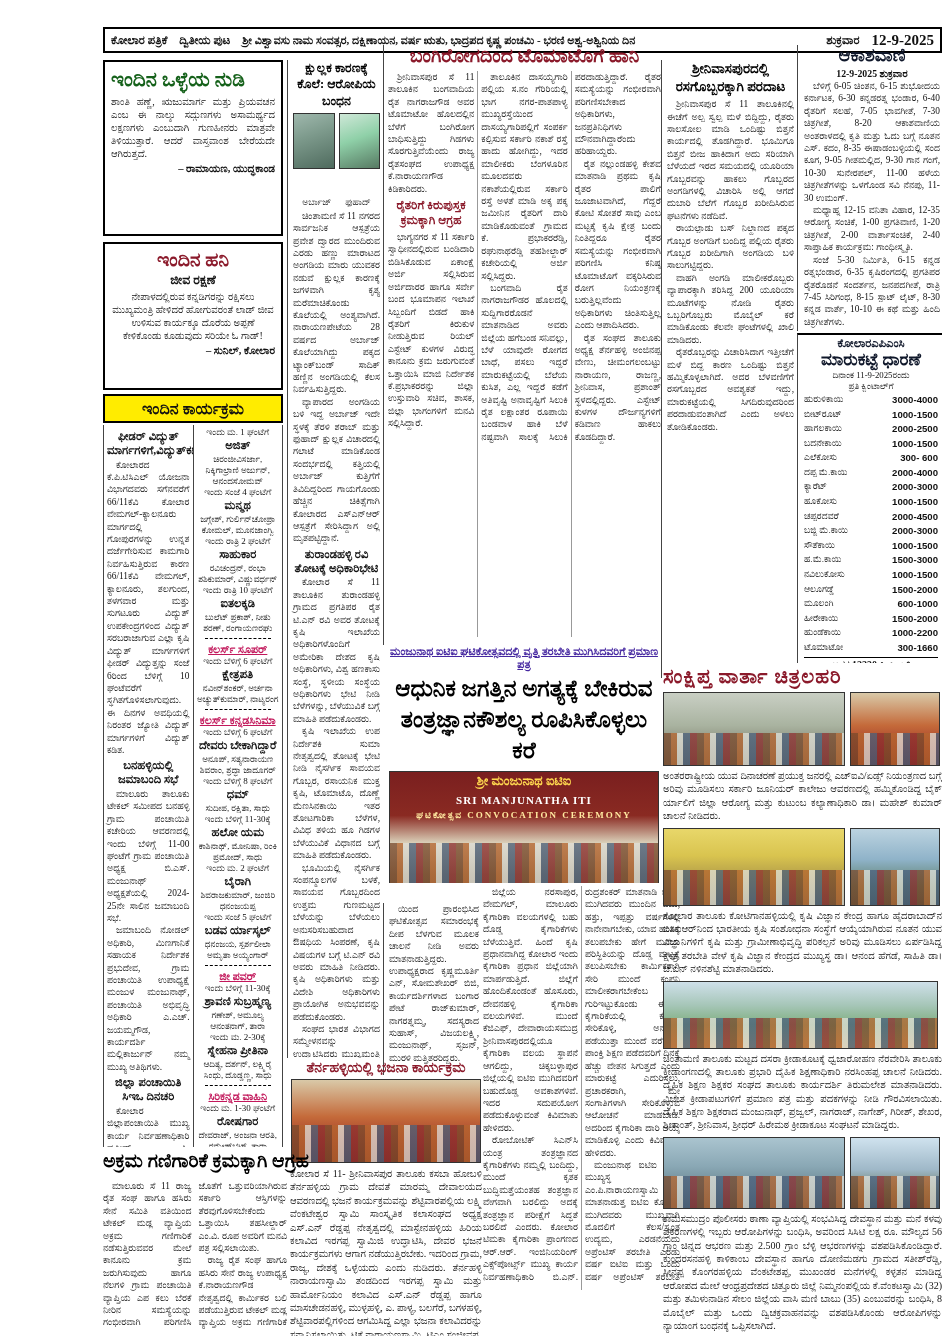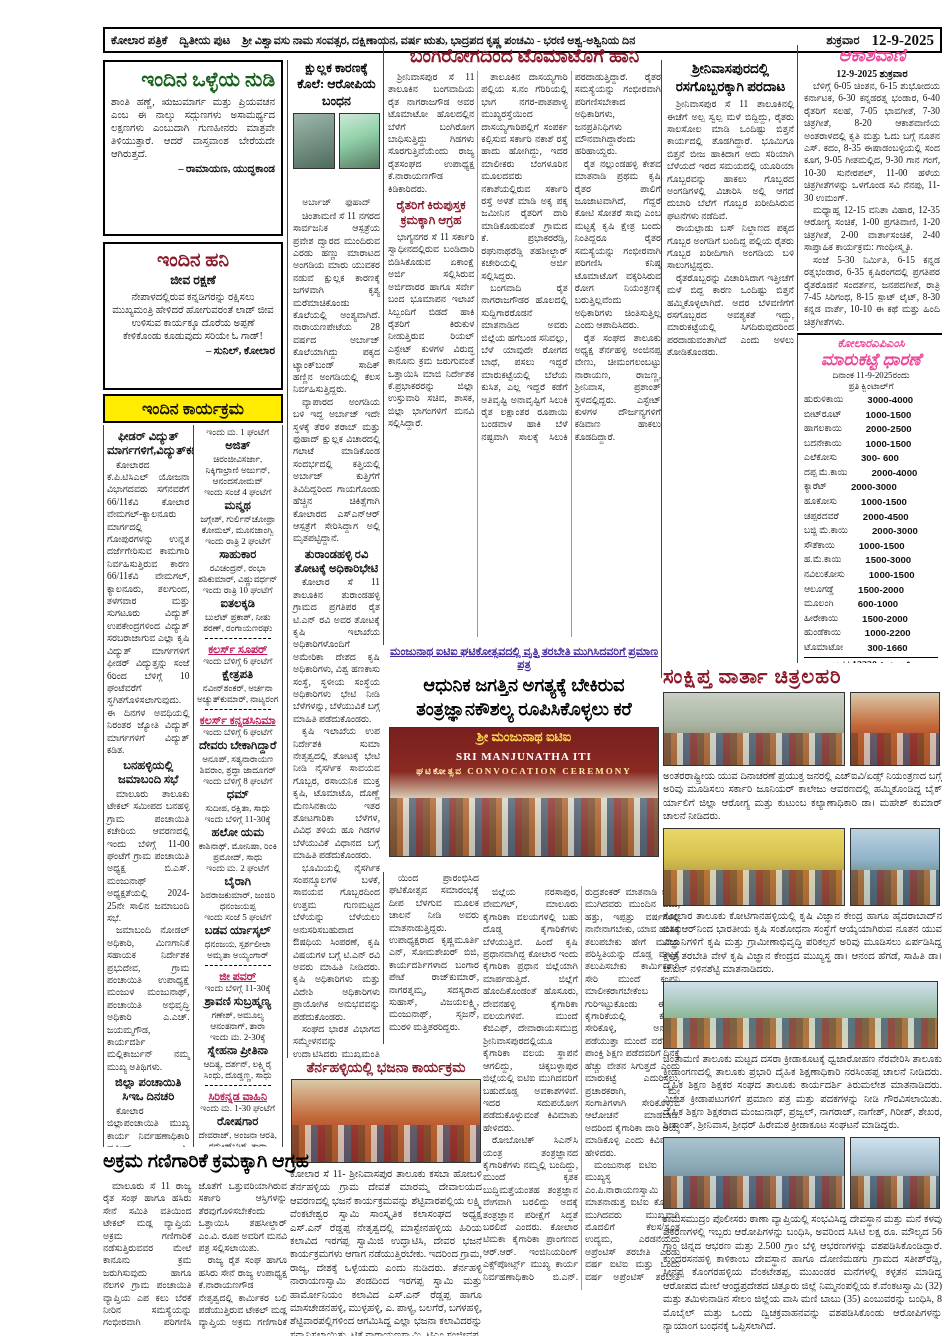--- a/index.html
+++ b/index.html
@@ -9,21 +9,21 @@
   .jt{text-align:justify;}
   .ctr{text-align:center;}
   .b{font-weight:bold;}
   
   #masthead{left:103px;top:27px;width:839px;height:26px;border:2px solid #000;
     display:flex;align-items:center;gap:12px;padding:0 6px;font-size:11.5px;font-weight:bold;}
   #masthead .pan{flex:1;font-size:11px;}
   #masthead .date{font-size:15px;}
   
   .rulebox{border:2px solid #000;padding:4px 6px;}
-  .gw-title{color:#15611a;font-size:20px;font-weight:bold;text-align:right;margin:2px 0 4px;}
+  .gw-title{color:#15611a;font-size:20px;font-weight:bold;text-align:left;margin:2px 0 4px;}
   .hn-title{color:#8b1a2b;font-size:19px;font-weight:bold;text-align:center;margin:1px 0 2px;}
   .hn-sub{font-size:12.5px;font-weight:bold;text-align:center;margin-bottom:2px;}
   .smallbody{font-size:10px;line-height:1.3;}
   .attrib{font-size:10.5px;font-weight:bold;text-align:right;margin-top:3px;}
   #prog-head{left:103px;top:394px;width:180px;height:29px;background:#ffec00;border:2px solid #000;
     font-size:16px;font-weight:bold;display:flex;align-items:center;justify-content:center;}
   #prog-cols{left:103px;top:425px;width:180px;height:722px;display:flex;border-left:1px solid #444;border-right:1px solid #444;}
   #prog-cols .pcol{width:50%;padding:2px 3px;overflow:hidden;}
   #prog-cols .pcol.first{border-right:1px solid #444;}
   
@@ -48,24 +48,24 @@
   .ph-police{background:linear-gradient(180deg,#aac4cf 0%,#8aa8b5 40%,#6c8894 70%,#4c5d63 100%);}
   .ph-vehicles{background:linear-gradient(180deg,#cfe2ee 0%,#9fb8c8 45%,#6a7d6a 75%,#3f4a43 100%);}
   .crowdstrip{position:absolute;left:0;right:0;bottom:0;height:45%;
     background:repeating-linear-gradient(90deg,#7a4a2c 0 7px,#b5652f 7px 13px,#e0e0d8 13px 19px,#4a5f7a 19px 26px,#8c2f2f 26px 33px);opacity:.75;}
   .banner-kn{position:absolute;top:1px;left:0;right:0;text-align:center;color:#ffd94f;font-weight:bold;font-size:13px;}
   .banner-en{position:absolute;top:22px;left:0;right:0;text-align:center;color:#fff;font-weight:bold;font-size:11px;letter-spacing:1px;}
   .banner-cv{position:absolute;top:38px;left:0;right:0;text-align:center;color:#ffe9a0;font-weight:bold;font-size:9px;letter-spacing:2px;}
   
   .hl-black{font-weight:bold;color:#000;}
   .hl-maroon{font-weight:bold;color:#8b1a2b;}
-  .green{color:#ec4899;font-style:italic;}
+  .green{color:#0f172a;}
   .caption{font-size:10px;line-height:1.34;text-align:justify;}
   
-  .mrow{display:flex;justify-content:flex-start;font-size:9.2px;line-height:1.52;gap:24px;}
+  .mrow{display:flex;justify-content:space-between;font-size:9.2px;line-height:1.52;gap:24px;}
   .mrow .mv{font-weight:bold;font-size:9.6px;font-family:"Liberation Sans",sans-serif;}
   
   .vr{border-left:1px solid #444;}
 </style>
 </head>
 <body>
 
 <div id="page">
 
   <div class="abs" id="masthead">
@@ -190,20 +190,21 @@
         <div class="t-body">ರೈತ ಸಂಘದ ತಾಲೂಕು ಅಧ್ಯಕ್ಷ ತೆರ್ನಹಳ್ಳಿ ಅಂಜಿನಪ್ಪ ವೇಣು, ಚೀಮಂಗಲಂಬಟ್ಟು ನಾರಾಯಣ, ರಾಜಣ್ಣ, ಶ್ರೀನಿವಾಸ, ಪ್ರಶಾಂತ್ ಸ್ಥಳದಲ್ಲಿದ್ದರು. ಎಸ್ಟೇಟ್ ಕುಳಗಳ ದೌರ್ಜನ್ಯಗಳಿಗೆ ಕಡಿವಾಣ ಹಾಕಲು ಕೊಡದಿದ್ದಾರೆ.</div>
       </div>
   </div>
 
   <div class="abs vr" style="left:661px;top:60px;width:136px;height:618px;padding:0 3px 0 5px;">
     <div class="hl-black ctr" style="font-size:13.5px;line-height:1.3;margin-bottom:3px;">ಶ್ರೀನಿವಾಸಪುರದಲ್ಲಿ ರಸಗೊಬ್ಬರಕ್ಕಾಗಿ ಪರದಾಟ</div>
     <div>
 
     <div class="t-body">ಶ್ರೀನಿವಾಸಪುರ ಸೆ 11 ತಾಲೂಕಿನಲ್ಲಿ ಈಚೆಗೆ ಅಲ್ಪ ಸ್ವಲ್ಪ ಮಳೆ ಬಿದ್ದಿದ್ದು, ರೈತರು ಸಾಲಸೋಲ ಮಾಡಿ ಒಂದಿಷ್ಟು ಬಿತ್ತನೆ ಕಾರ್ಯದಲ್ಲಿ ತೊಡಗಿದ್ದಾರೆ. ಭೂಮಿಗೂ ಬಿತ್ತನೆ ಬೀಜ ಹಾಕಿದಾಗ ಅದು ಸರಿಯಾಗಿ ಬೆಳೆಯದೆ ಇರದ ಸಮಯದಲ್ಲಿ ಯೂರಿಯಾ ಗೊಬ್ಬರವನ್ನು ಹಾಕಲು ಗೊಬ್ಬರದ ಅಂಗಡಿಗಳಲ್ಲಿ ವಿಚಾರಿಸಿ ಅಲ್ಲಿ ಆಗದೆ ದುಬಾರಿ ಬೆಲೆಗೆ ಗೊಬ್ಬರ ಖರೀದಿಸಿರುವ ಘಟನೆಗಳು ನಡೆದಿವೆ.</div>
         <div class="t-body">ರಾಯಲ್ಪಾಡು ಬಸ್ ನಿಲ್ದಾಣದ ಪಕ್ಕದ ಗೊಬ್ಬರ ಅಂಗಡಿಗೆ ಬಂದಿದ್ದ ಪಲ್ಲಿಯ ರೈತರು ಗೊಬ್ಬರ ಖರೀದಿಗಾಗಿ ಅಂಗಡಿಯ ಬಳಿ ಸಾಲುಗಟ್ಟಿದ್ದರು.</div>
+        <div class="t-body">ವಾಹಗಿ ಅಂಗಡಿ ಮಾಲೀಕರೊಬ್ಬರು ವ್ಯಾಪಾರಕ್ಕಾಗಿ ತರಿಸಿದ್ದ 200 ಯೂರಿಯಾ ಮೂಟೆಗಳನ್ನು ನೋಡಿ ರೈತರು ಒಬ್ಬರಿಗೊಬ್ಬರು ಮೊಬೈಲ್ ಕರೆ ಮಾಡಿಕೊಂಡು ಕೆಲವೇ ಘಂಟೆಗಳಲ್ಲಿ ಖಾಲಿ ಮಾಡಿದರು.</div>
         <div class="t-body">ರೈತರೊಬ್ಬರನ್ನು ವಿಚಾರಿಸಿದಾಗ ಇತ್ತೀಚೆಗೆ ಮಳೆ ಬಿದ್ದ ಕಾರಣ ಒಂದಿಷ್ಟು ಬಿತ್ತನೆ ಹಮ್ಮಿಕೊಳ್ಳಲಾಗಿದೆ. ಅದರ ಬೆಳವಣಿಗೆಗೆ ರಸಗೊಬ್ಬರದ ಅವಶ್ಯಕತೆ ಇದ್ದು, ಮಾರುಕಟ್ಟೆಯಲ್ಲಿ ಸಿಗದಿರುವುದರಿಂದ ಪರದಾಡುವಂತಾಗಿದೆ ಎಂದು ಅಳಲು ತೋಡಿಕೊಂಡರು.</div>
       </div>
   </div>
 
   <div class="abs vr" style="left:797px;top:45px;width:145px;height:286px;padding:0 2px 0 6px;">
     <div class="b green ctr" style="font-size:18px;margin-bottom:2px;">ಆಕಾಶವಾಣಿ</div>
     <div class="ctr" style="font-size:9.8px;font-weight:bold;">12-9-2025 ಶುಕ್ರವಾರ</div>
     <div>
 
     <div class="t-body">ಬೆಳಿಗ್ಗೆ 6-05 ಚಿಂತನ, 6-15 ಶುಭೋದಯ ಕರ್ನಾಟಕ, 6-30 ಕನ್ನಡರತ್ನ ಭಂಡಾರ, 6-40 ರೈತರಿಗೆ ಸಲಹೆ, 7-05 ಭಾವಗೀತೆ, 7-30 ಚಿತ್ರಗೀತೆ, 8-20 ಆಕಾಶವಾಣಿಯ ಅಂತರಾಳದಲ್ಲಿ ಕೃತಿ ಮತ್ತು ಓದು ಬಗ್ಗೆ ನೂತನ ಎಸ್. ಕದಂ, 8-35 ಈಷಾಡಂಬಳ್ಳಿಯಲ್ಲಿ ಸಂದ ಕೂಗ, 9-05 ಗೀತಮಲ್ಲಿದ, 9-30 ಗಾನ ಗಂಗೆ, 10-30 ಸುನೇರಪಲ್, 11-00 ಹಳೆಯ ಚಿತ್ರಗೀತೆಗಳನ್ನು ಒಳಗೊಂಡ ಸವಿ ನೆನಪು, 11-30 ಉಮಂಗ್.</div>
@@ -307,33 +308,33 @@
         <div class="mrow">
           <span class="mn">ಟೊಮಾಟೋ</span>
           <span class="mv">300-1660</span>
         </div>
       </div>
     <div class="b ctr" style="font-size:10px;border-top:1px solid #000;margin-top:2px;padding-top:1px;">ಆವಕ 12230 ಕ್ವಿಂಟಾಲ್</div>
   </div>
 
   <div class="abs" style="left:383px;top:645px;width:278px;height:238px;padding-left:4px;">
     <div class="ctr" style="color:#4527a0;font-size:11px;font-weight:bold;text-decoration:underline;">ಮಂಜುನಾಥ ಐಟಿಐ ಘಟಿಕೋತ್ಸವದಲ್ಲಿ ವೃತ್ತಿ ತರಬೇತಿ ಮುಗಿಸಿದವರಿಗೆ ಪ್ರಮಾಣ ಪತ್ರ</div>
-    <div class="hl-black ctr" style="font-size:18px;line-height:1.35;margin-top:2px;">
+    <div class="hl-black ctr" style="font-size:23px;line-height:1.35;margin-top:2px;">
       <div>ಆಧುನಿಕ ಜಗತ್ತಿನ ಅಗತ್ಯಕ್ಕೆ ಬೇಕಿರುವ</div>
       <div>ತಂತ್ರಜ್ಞಾನಕೌಶಲ್ಯ ರೂಪಿಸಿಕೊಳ್ಳಲು ಕರೆ</div>
     </div>
     <div class="photo ph-convo" style="width:268px;height:128px;margin:5px auto 0;">
       <div class="banner-kn">ಶ್ರೀ ಮಂಜುನಾಥ ಐಟಿಐ</div>
       <div class="banner-en">SRI MANJUNATHA ITI</div>
       <div class="banner-cv">ಘಟಿಕೋತ್ಸವ  CONVOCATION CEREMONY</div>
       <div class="crowdstrip"></div>
     </div>
   </div>
 
-  <div class="abs vr" style="left:383px;top:872px;width:98px;height:172px;padding:0 2px 0 5px;">
+  <div class="abs vr" style="left:383px;top:903px;width:98px;height:172px;padding:0 2px 0 5px;">
 
   <div class="t-body">ಯಿಂದ ಪ್ರಾರಂಭಿಸಿದ ಘಟಿಕೋತ್ಸವ ಸಮಾರಂಭಕ್ಕೆ ದೀಪ ಬೆಳಗುವ ಮೂಲಕ ಚಾಲನೆ ನೀಡಿ ಅವರು ಮಾತನಾಡುತ್ತಿದ್ದರು. ಉಪಾಧ್ಯಕ್ಷರಾದ ಕೃಷ್ಣಮೂರ್ತಿ ಎನ್, ಸೋಮಶೇಖರ್ ಬಿಜಿ, ಕಾರ್ಯದರ್ಶಿಗಳಾದ ಬಂಗಾರ ಪೇಟೆ ರಾಜ್‌ಕುಮಾರ್, ನಾಗರತ್ನಮ್ಮ, ಸದಸ್ಯರಾದ ಸುಹಾಸ್, ವಿಜಯಲಕ್ಷ್ಮಿ, ಮಂಜುನಾಥ್, ಸೃಜನ್, ಮುರಳಿ ಮತ್ತಿತರರಿದ್ದರು.</div>
     </div>
 
   <div class="abs" style="left:483px;top:886px;width:197px;height:404px;">
     <div style="column-count:2;column-gap:7px;column-rule:1px solid #999;height:404px;">
 
     <div class="t-body">ಜಿಲ್ಲೆಯ ನರಸಾಪುರ, ವೇಮಗಲ್, ಮಾಲೂರು ಕೈಗಾರಿಕಾ ವಲಯಗಳಲ್ಲಿ ಬಹು ದೊಡ್ಡ ಕೈಗಾರಿಕೆಗಳು ಬೆಳೆಯುತ್ತಿವೆ. ಹಿಂದೆ ಕೃಷಿ ಪ್ರಧಾನವಾಗಿದ್ದ ಕೋಲಾರ ಇಂದು ಕೈಗಾರಿಕಾ ಪ್ರಧಾನ ಜಿಲ್ಲೆಯಾಗಿ ಮಾರ್ಪಡುತ್ತಿದೆ. ಜಿಲ್ಲೆಗೆ ಹೊಂದಿಕೊಂಡಂತೆ ಹೊಸೂರು, ದೇವನಹಳ್ಳಿ ಕೈಗಾರಿಕಾ ವಲಯಗಳಿವೆ. ಮುಂದೆ ಕೆಜಿಎಫ್, ದೇವಾರಾಯಸಮುದ್ರ ಶ್ರೀನಿವಾಸಪುರದಲ್ಲಿಯೂ ಕೈಗಾರಿಕಾ ವಲಯ ಸ್ಥಾಪನೆ ಆಗಲಿದ್ದು, ಚಿಕ್ಕಬಳ್ಳಾಪುರ ಜಿಲ್ಲೆಯಲ್ಲಿ ಐಟಿಐ ಮುಗಿದವರಿಗೆ ಬಹುದೊಡ್ಡ ಅವಕಾಶಗಳಿವೆ. ಇದರ ಸದುಪಯೋಗ ಪಡೆದುಕೊಳ್ಳುವಂತೆ ಕಿವಿಮಾತು ಹೇಳಿದರು.</div>
         <div class="t-body">ರೋಬೋಟಿಕ್ ಸಿಎನ್‌ಸಿ ಯಂತ್ರ ತಂತ್ರಜ್ಞಾನದ ಕೈಗಾರಿಕೆಗಳು ನಮ್ಮಲ್ಲಿ ಬಂದಿದ್ದು, ಮುಂದೆ ಕೃತಕ ಬುದ್ಧಿಮತ್ತೆಯಂತಹ ತಂತ್ರಜ್ಞಾನ ವೇಗವಾಗಿ ಬರಲಿದ್ದು ಅದಕ್ಕೆ ತಂತ್ರಜ್ಞಾನ ಪರೀಕ್ಷೆಗೆ ಸಿದ್ಧತೆ ಬರಲಿದೆ ಎಂದರು. ಕೋಲಾರ ಟಿಮಕಾ ಕೈಗಾರಿಕಾ ಪ್ರಾಂಗಣದ ಆರ್.ಆರ್. ಇಂಜಿನಿಯರಿಂಗ್ ಎಕ್ಸ್‌ಪೋರ್ಟ್ಸ್ ಮುಖ್ಯ ಕಾರ್ಯ ನಿರ್ವಹಣಾಧಿಕಾರಿ ಬಿ.ಎನ್. ರುದ್ರಶಂಕರ್ ಮಾತನಾಡಿ ಐಟಿಐ ಮುಗಿದವರು ಮುಂದಿನ ಐದು, ಹತ್ತು, ಇಪ್ಪತ್ತು ವರ್ಷಗಳಲ್ಲಿ ನಾನೇನಾಗಬೇಕು, ಯಾವ ಹಂತಕ್ಕೆ ತಲುಪಬೇಕು ಹೇಗೆ ಮನೆಯ ಪರಿಸ್ಥಿತಿಯನ್ನು ದೊಡ್ಡ ಮಟ್ಟಕ್ಕೆ ತಲುಪಿಸಬೇಕು ಕಾರ್ಮಿಕರಾಗಿ ಸೇರಿ ಮುಂದೆ ಕಂಪನಿ ಮಾಲೀಕರಾಗಬೇಕೆಂಬ ಗುರಿಇಟ್ಟುಕೊಂಡು ಈಗಲೇ ಕೈಗಾರಿಕೆಯಲ್ಲಿ ಕೆಲಸಕ್ಕೆ ಸೇರಿಕೊಳ್ಳಿ, ಅನುಭವ ಪಡೆಯುತ್ತಾ ಮುಂದೆ ವರೆಯಿರಿ, ಪಾಂಕ್ತಿ ಶಿಕ್ಷಣ ಪಡೆದವರಿಗೆ ದಿನಕ್ಕೆ ಹೆಚ್ಚು ವೇತನ ಸಿಗುತ್ತದೆ ಎಂದು ಮಾರುಕಟ್ಟೆ ಎದುರಿಸಲು, ಪ್ರಚಾರಕರಾಗಿ, ಮೇ ಸಂಗಾತಿಗಳಾಗಿ ಸೇರಿಕೊಳ್ಳುವ ಆಲೋಚನೆ ಮಾಡಬೇಡಿ. ಅದರಿಂದ ಕೈಗಾರಿಕಾ ದಾರಿ ಆಯ್ಕೆ ಮಾಡಿಕೊಳ್ಳಿ ಎಂದು ಕಿವಿಮಾತು ಹೇಳಿದರು.</div>
         <div class="t-body">ಮಂಜುನಾಥ ಐಟಿಐ ಸಂಸ್ಥೆ ಮುಖ್ಯಸ್ಥ ಎಂ.ಪಿ.ನಾರಾಯಣಸ್ವಾಮಿ ಮಾತನಾಡುತ್ತ ಐಟಿಐ ಕೋರ್ಸು ಮುಗಿದವರು ಮುಖ್ಯವಾಗಿ ಮೊದಲಿಗೆ ಕೆಲಸ/ಸ್ವಂತ ಉದ್ಯಮ, ಎರಡನೆಯದು ಅಪ್ರೆಂಟಿಸ್ ತರಬೇತಿ ಎರಡು ವರ್ಷ ಐಟಿಐ ಮತ್ತು ಒಂದು ವರ್ಷ ಅಪ್ರೆಂಟಿಸ್ ತರಬೇತಿ ಡಿಪ್ಲೊಮಾಗೆ ಸಮಾನ. ಮೂರನೆಯದು ಬಿಎ, ಬಿಕಾಂ, ಬಿಬಿಎ, ಬಿಎಸ್ಸಿ, ಪದವಿಗೆ ಸೇರಲು ಆಸಕ್ತಿ ಮಾಡಿಕೊಳ್ಳುವಂತೆ ತಿಳಿಸಿದರು.</div>

